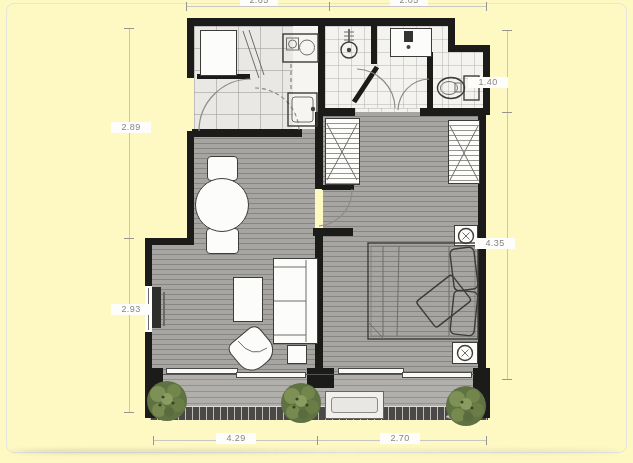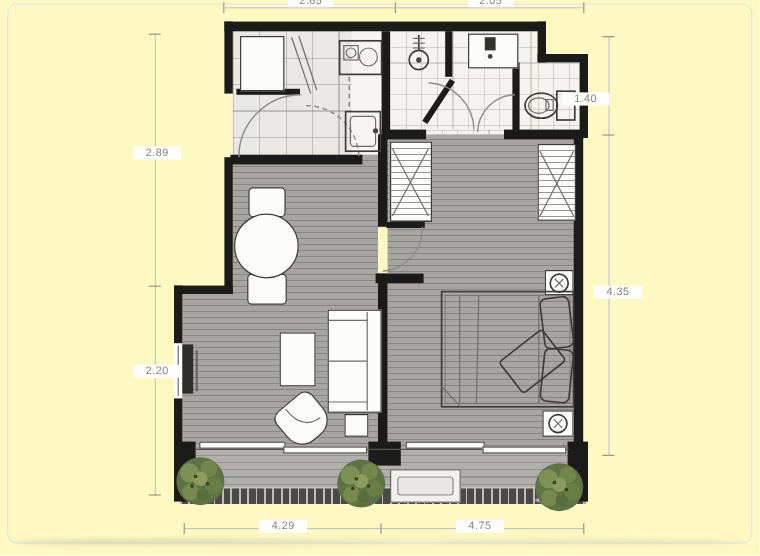--- a/index.html
+++ b/index.html
@@ -227,29 +227,29 @@
   <div class="tick" style="left:329px;top:2px;width:1px;height:9px;"></div>
   <div class="tick" style="left:486px;top:2px;width:1px;height:9px;"></div>
   <span class="dimlabel" style="left:240px;top:-5px;width:34px;">2.65</span>
   <span class="dimlabel" style="left:390px;top:-5px;width:34px;">2.05</span>
 
   <div class="dimline" style="left:129px;top:28px;width:1px;height:385px;"></div>
   <div class="tick" style="left:124px;top:28px;width:10px;height:1px;"></div>
   <div class="tick" style="left:124px;top:238px;width:10px;height:1px;"></div>
   <div class="tick" style="left:124px;top:412px;width:10px;height:1px;"></div>
   <span class="dimlabel" style="left:111px;top:122px;width:36px;">2.89</span>
-  <span class="dimlabel" style="left:111px;top:304px;width:36px;">2.20</span>
+  <span class="dimlabel" style="left:111px;top:304px;width:36px;">2.93</span>
 
   <div class="dimline" style="left:507px;top:30px;width:1px;height:350px;"></div>
   <div class="tick" style="left:502px;top:30px;width:10px;height:1px;"></div>
   <div class="tick" style="left:502px;top:112px;width:10px;height:1px;"></div>
   <div class="tick" style="left:502px;top:379px;width:10px;height:1px;"></div>
   <span class="dimlabel" style="left:468px;top:64px;width:36px;margin-top:13px;">1.40</span>
-  <span class="dimlabel" style="left:495px;top:238px;width:36px;">4.35</span>
+  <span class="dimlabel" style="left:475px;top:238px;width:36px;">4.35</span>
 
   <div class="dimline" style="left:153px;top:440px;width:334px;height:1px;"></div>
   <div class="tick" style="left:153px;top:436px;width:1px;height:9px;"></div>
   <div class="tick" style="left:317px;top:436px;width:1px;height:9px;"></div>
   <div class="tick" style="left:486px;top:436px;width:1px;height:9px;"></div>
   <span class="dimlabel" style="left:216px;top:433px;width:36px;">4.29</span>
-  <span class="dimlabel" style="left:380px;top:433px;width:36px;">4.75</span>
+  <span class="dimlabel" style="left:380px;top:433px;width:36px;">2.70</span>
 
 </div>
 
 </body></html>

